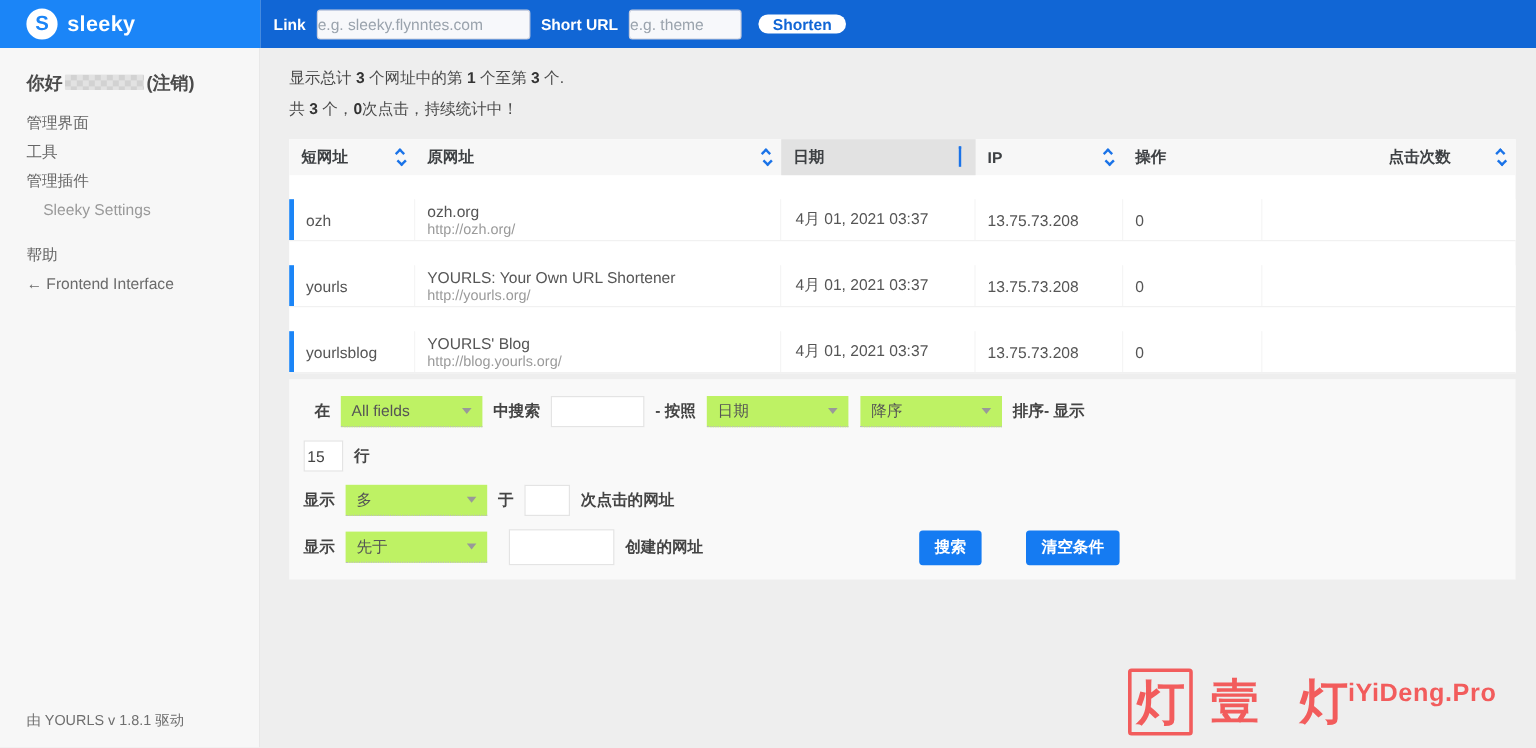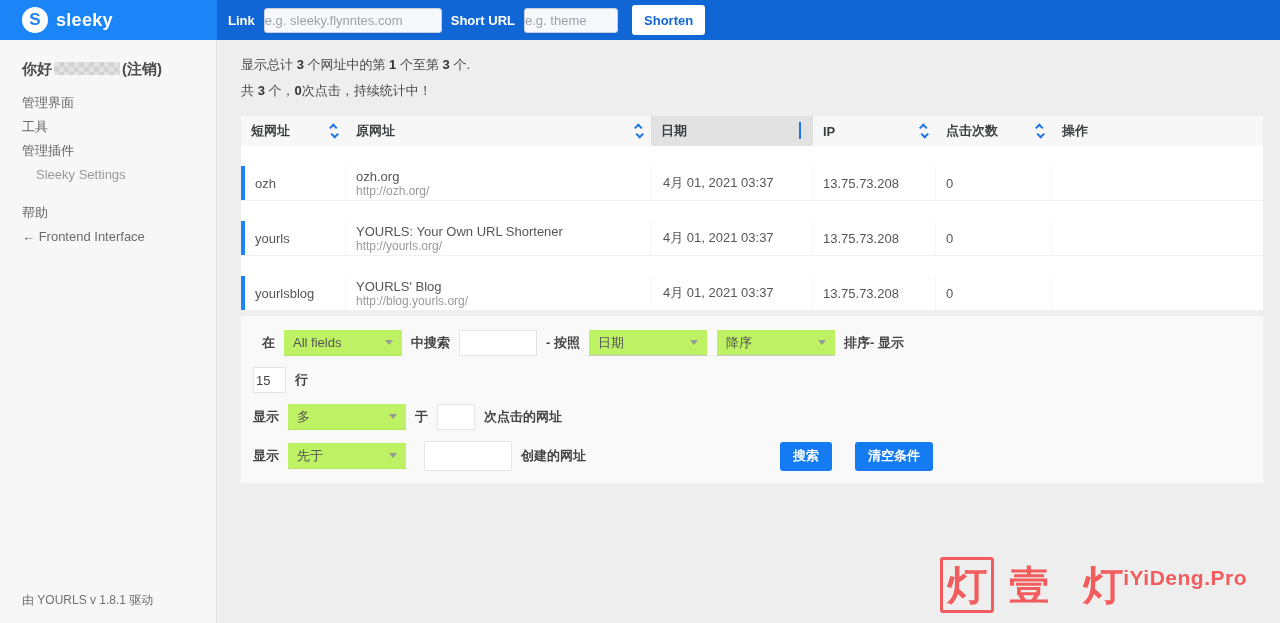--- a/index.html
+++ b/index.html
@@ -28,23 +28,23 @@
   .tb-label { color:#fff; font-weight:bold; font-size:13px; }
   .tb-input {
     height:25px; border:1px solid #c9cede; border-radius:3px; background:#f7f8fb;
     padding:0 0; font-size:13px; color:#333; outline:none;
     font-family:"Liberation Sans","DejaVu Sans",sans-serif;
   }
   .tb-input::placeholder { color:#9aa3ad; }
   .tb-input-link { width:178px; }
   .tb-input-short { width:94px; }
   .shorten-btn {
-    margin-left:5px; height:30px; padding:0 12px; background:#fff;
+    margin-left:5px; height:16px; padding:0 12px; background:#fff;
     color:var(--topbar-right); font-weight:bold; font-size:13px;
-    border:none; border-radius:3px; cursor:pointer;
+    border:none; border-radius:13px; cursor:pointer;
     font-family:"Liberation Sans","DejaVu Sans",sans-serif;
   }
   
   .page { display:flex; height:583px; }
   
   .sidebar {
     width:217px; flex:none; background:#f7f7f7; border-right:1px solid #e4e4e4;
     padding:20px 0 1px 22px; position:relative;
   }
   .greeting { font-size:15px; font-weight:bold; color:#4b4b4b; margin-bottom:16px; white-space:nowrap; }
@@ -108,21 +108,21 @@
   }
   .caret { width:0; height:0; border-left:4px solid transparent;
            border-right:4px solid transparent; border-top:5px solid #999; }
   .finput {
     height:26px; background:#fff; border:1px solid #e4e4e4; padding:0 2px;
     font-size:13px; color:#444; outline:none;
     font-family:"Liberation Sans","DejaVu Sans",sans-serif;
   }
   .w70 { width:78px; } .w32 { width:33px; } .w36 { width:38px; }
   .w63 { width:88px; height:30px; }
-  .btn-group { display:flex; gap:23px; margin-left:auto; margin-right:330px; }
+  .btn-group { display:flex; gap:37px; margin-left:auto; margin-right:330px; }
   .btn {
     height:29px; padding:0 13px; background:var(--btn-blue); color:#fff;
     font-weight:bold; font-size:13px; border:none; border-radius:3px; cursor:pointer;
     font-family:"Liberation Sans","DejaVu Sans",sans-serif;
   }
   
   .watermark { position:absolute; right:33px; bottom:10px; display:flex;
                align-items:center; gap:15px; color:var(--watermark-red); }
   .seal { width:54px; height:56px; border:3px solid var(--watermark-red);
           border-radius:3px; display:flex; align-items:center; justify-content:center;
@@ -194,29 +194,29 @@
           <span>日期</span>
           <span class="sort-single"><span class="chev down"></span></span>
         </div>
         <div class="th c4">
           <span>IP</span>
           <span class="sort">
               <span class="chev up"></span>
               <span class="chev down"></span>
             </span>
         </div>
+        <div class="th c6">
+          <span>操作</span>
+        </div>
         <div class="th c5">
           <span>点击次数</span>
           <span class="sort">
               <span class="chev up"></span>
               <span class="chev down"></span>
             </span>
-        </div>
-        <div class="th c6">
-          <span>操作</span>
         </div>
       </div>
 
       <div class="tr">
         <span class="row-accent"></span>
         <div class="td c1">
             <a class="short-link">ozh</a>
           </div>
         <div class="td c2">
           <span class="url-title">ozh.org</span>

